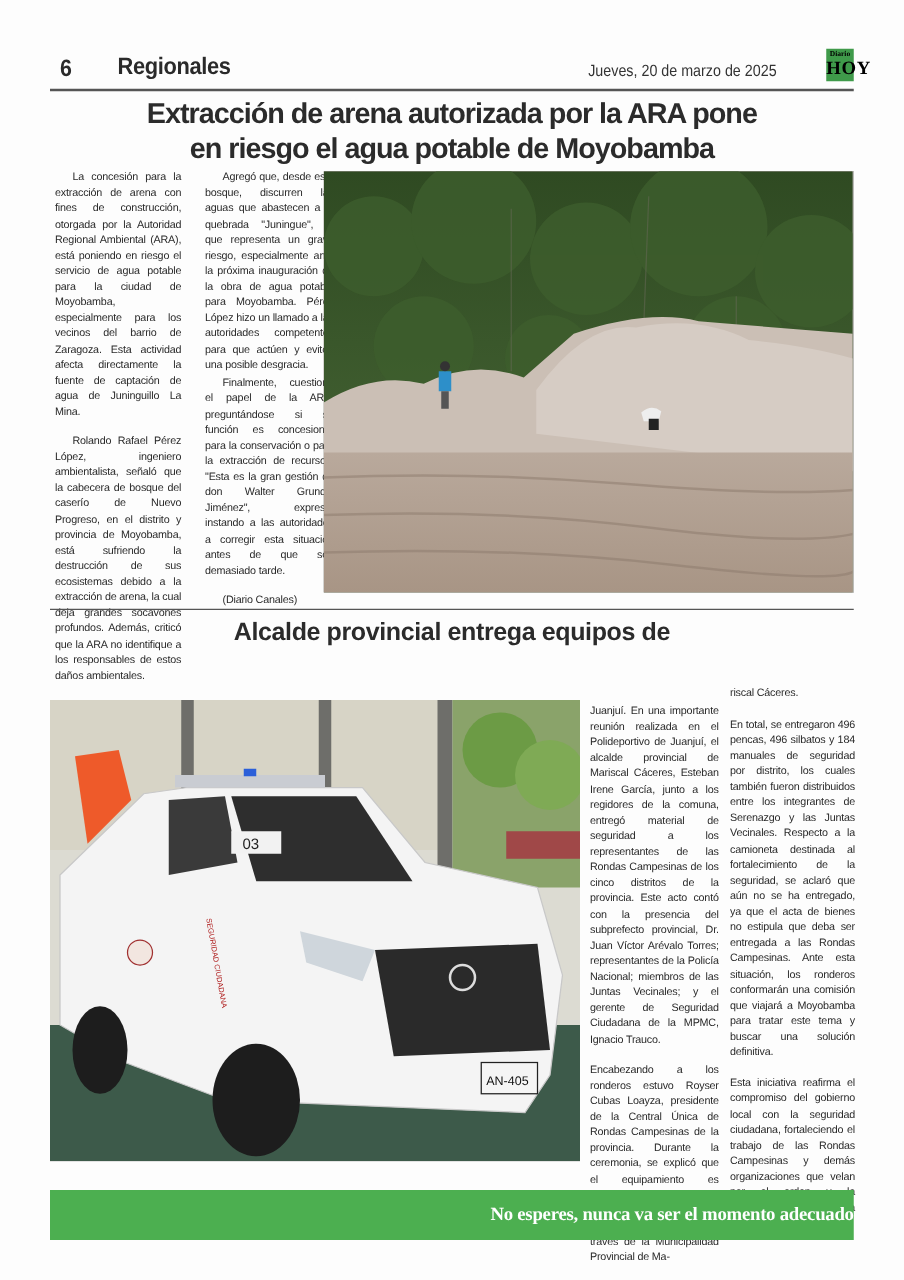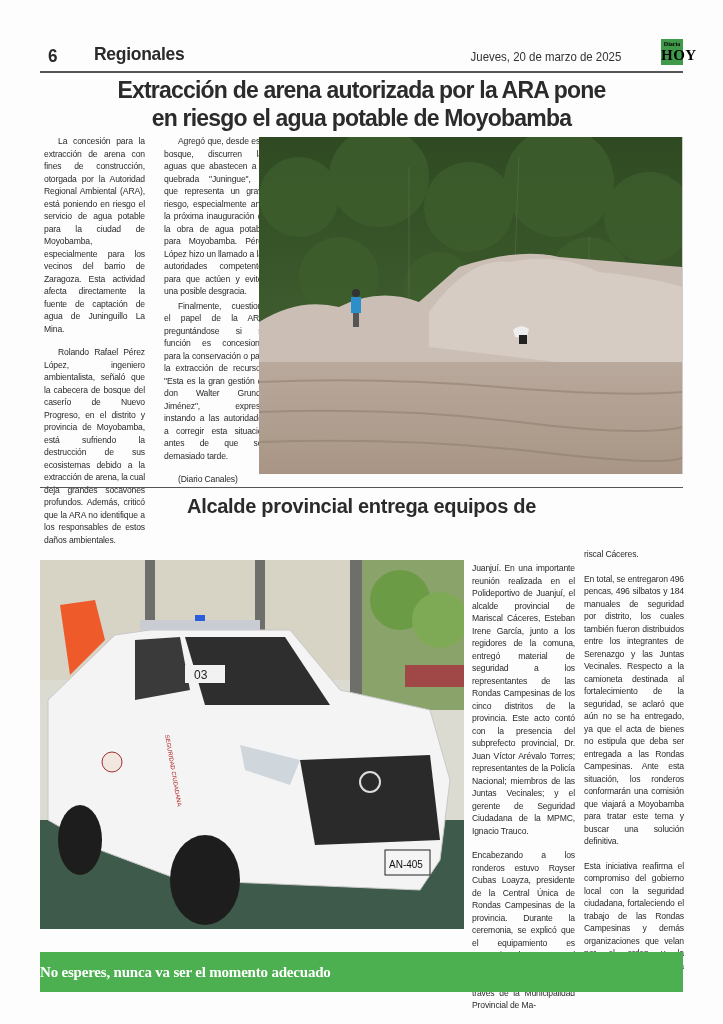--- a/index.html
+++ b/index.html
@@ -26,21 +26,21 @@
   .photo1 { position: absolute; left: 259px; top: 137px; width: 424px; height: 337px; overflow: hidden; background: #6b6a5b; border-right: 1px solid #ccc; }
   .photo2 { position: absolute; left: 40px; top: 560px; width: 424px; height: 369px; overflow: hidden; background: #a3a3a3; }
 
   .hr-mid { position: absolute; left: 40px; top: 487px; width: 643px; height: 1px; background: #555; }
   .headline2 { position: absolute; left: 40px; top: 494px; width: 643px; text-align: center; font-size: 20px; font-weight: bold; line-height: 24px; letter-spacing: -0.3px; color: #2b2b2b; }
 
   .col3 { left: 472px; top: 562px; width: 103px; }
   .col4 { left: 584px; top: 548px; width: 100px; }
   .col3 p, .col4 p { text-indent: 0; margin-bottom: 12px; }
 
-  .banner { position: absolute; left: 40px; top: 952px; width: 643px; height: 40px; background: #4caf50; color: #fff; text-align: left; font-family: "Liberation Serif", serif; font-weight: bold; font-size: 15px; line-height: 40px; letter-spacing: -0.2px; }
+  .banner { position: absolute; left: 40px; top: 952px; width: 643px; height: 40px; background: #4caf50; color: #fff; text-align: right; font-family: "Liberation Serif", serif; font-weight: bold; font-size: 15px; line-height: 40px; letter-spacing: -0.2px; }
 </style>
 </head>
 <body>
 
 <div class="header">
   <span class="page-num">6</span>
   <span class="section">Regionales</span>
   <span class="date">Jueves, 20 de marzo de 2025</span>
   <div class="logo">
     <span class="small">Diario</span>

